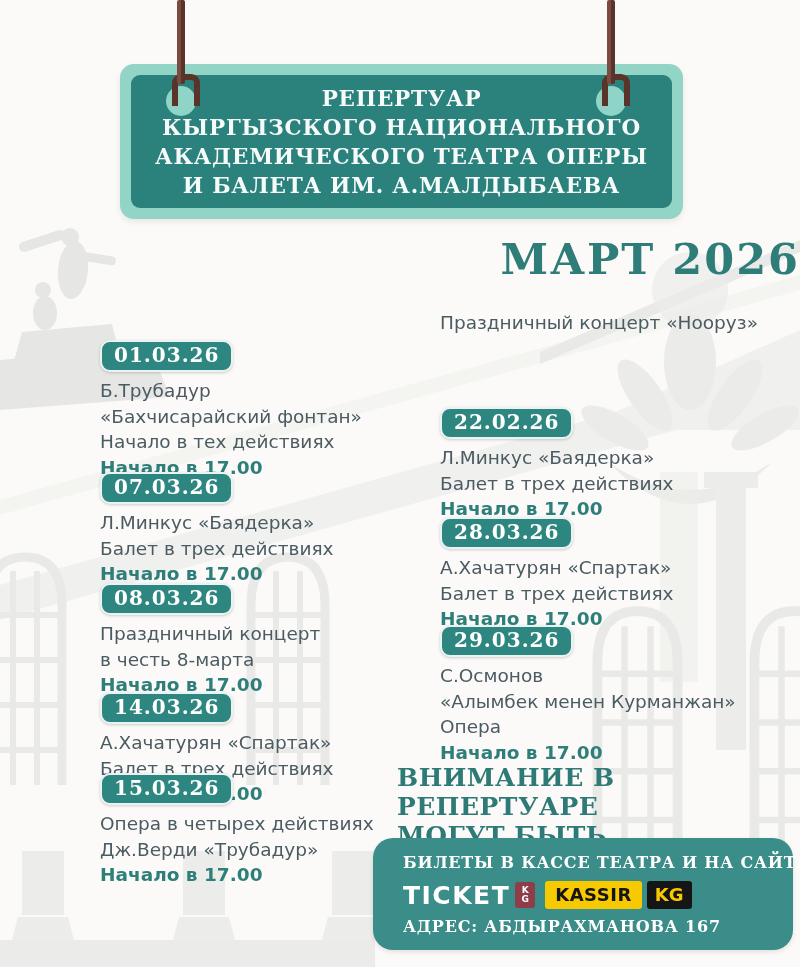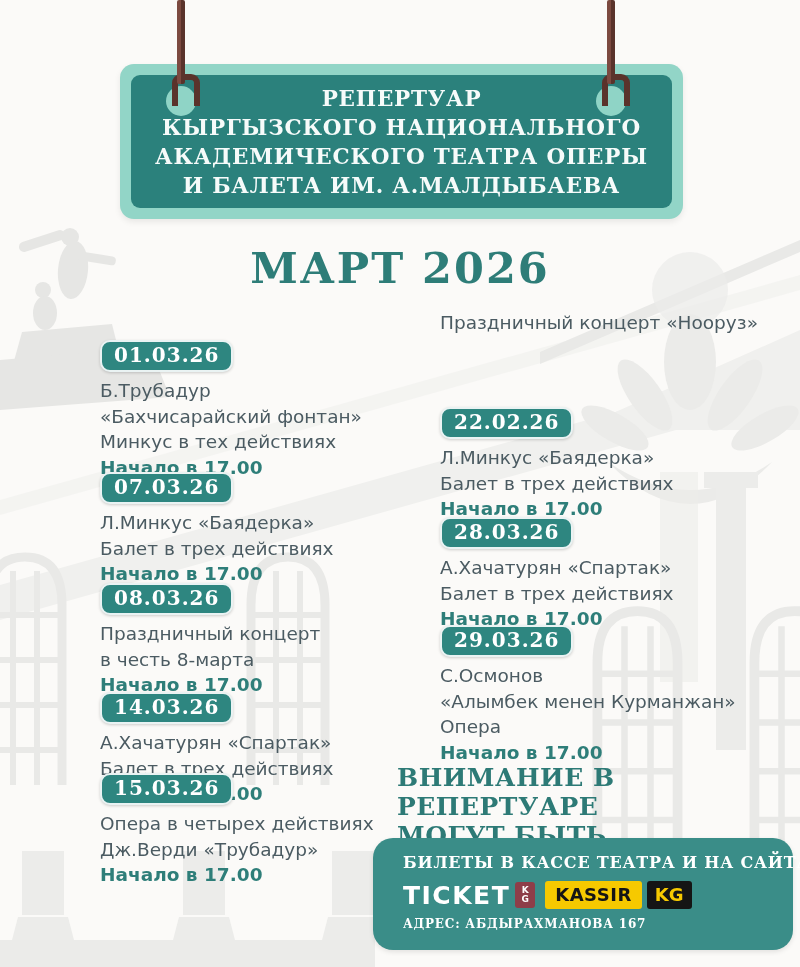--- a/index.html
+++ b/index.html
@@ -25,21 +25,21 @@
     font-size:21.5px;line-height:29px;letter-spacing:0.8px;text-align:center;white-space:nowrap;
   }
   .rod{position:absolute;top:0;width:8px;height:84px;z-index:5;
     background:linear-gradient(90deg,#7c4a40 50%,#5a332b 50%);border-radius:2px;}
   .pin-circle{position:absolute;top:86px;width:30px;height:30px;border-radius:50%;
     background:#8fd4c6;z-index:3;}
   .staple{position:absolute;top:74px;width:16px;height:26px;z-index:4;
     border:6px solid #5a332b;border-bottom:none;border-radius:9px 9px 0 0;}
   
   .month-title{
-    position:absolute;left:0;right:0;top:243px;text-align:center;z-index:2;
+    position:absolute;left:0;right:0;top:234px;text-align:right;z-index:2;
     font-family:"DejaVu Serif",serif;font-weight:bold;font-size:43px;
     color:#2e7d78;letter-spacing:2px;
   }
   
   .event{position:absolute;z-index:2;width:335px;}
   .event.right{width:365px;}
   .badge{
     display:inline-block;background:#2e8680;color:#ffffff;
     font-family:"DejaVu Serif",serif;font-weight:bold;font-size:20px;
     padding:1px 12px 3px 12px;border-radius:10px;letter-spacing:1px;
@@ -77,21 +77,21 @@
   .kassir-badge{
     margin-left:10px;background:#f6c900;color:#151515;font-weight:bold;
     font-size:18px;padding:3px 10px 4px 10px;border-radius:3px;letter-spacing:0.5px;
   }
   .kassir-kg{
     margin-left:5px;background:#151515;color:#f6c900;font-weight:bold;
     font-size:18px;padding:3px 8px 4px 8px;border-radius:3px;
   }
   .tickets-address{
     margin-top:7px;font-family:"DejaVu Serif",serif;font-weight:bold;color:#ffffff;
-    font-size:12px;letter-spacing:0.8px;white-space:nowrap;
+    font-size:16px;letter-spacing:0.8px;white-space:nowrap;
   }
 </style>
 </head>
 <body>
 
 <div class="poster">
 
   <svg class="bg-art" viewBox="0 0 800 967" xmlns="http://www.w3.org/2000/svg" aria-hidden="true">
     <defs>
       <symbol id="arch" viewBox="0 0 90 240">
@@ -175,21 +175,21 @@
   <div class="pin-circle" style="left:596px"></div>
   <div class="staple" style="left:172px"></div>
   <div class="staple" style="left:602px"></div>
 
   <div class="month-title">МАРТ 2026</div>
 
   <div class="event" style="left:100px;top:308px">
     <div class="badge">01.03.26</div>
     <div class="eline">Б.Трубадур</div>
     <div class="eline">«Бахчисарайский фонтан»</div>
-    <div class="eline">Минкус в тех действиях</div>
+    <div class="eline">Начало в тех действиях</div>
     <div class="eline etime">Начало в 17.00</div>
   </div>
 
   <div class="event" style="left:100px;top:440px">
     <div class="badge">07.03.26</div>
     <div class="eline">Л.Минкус «Баядерка»</div>
     <div class="eline">Балет в трех действиях</div>
     <div class="eline etime">Начало в 17.00</div>
   </div>
 

